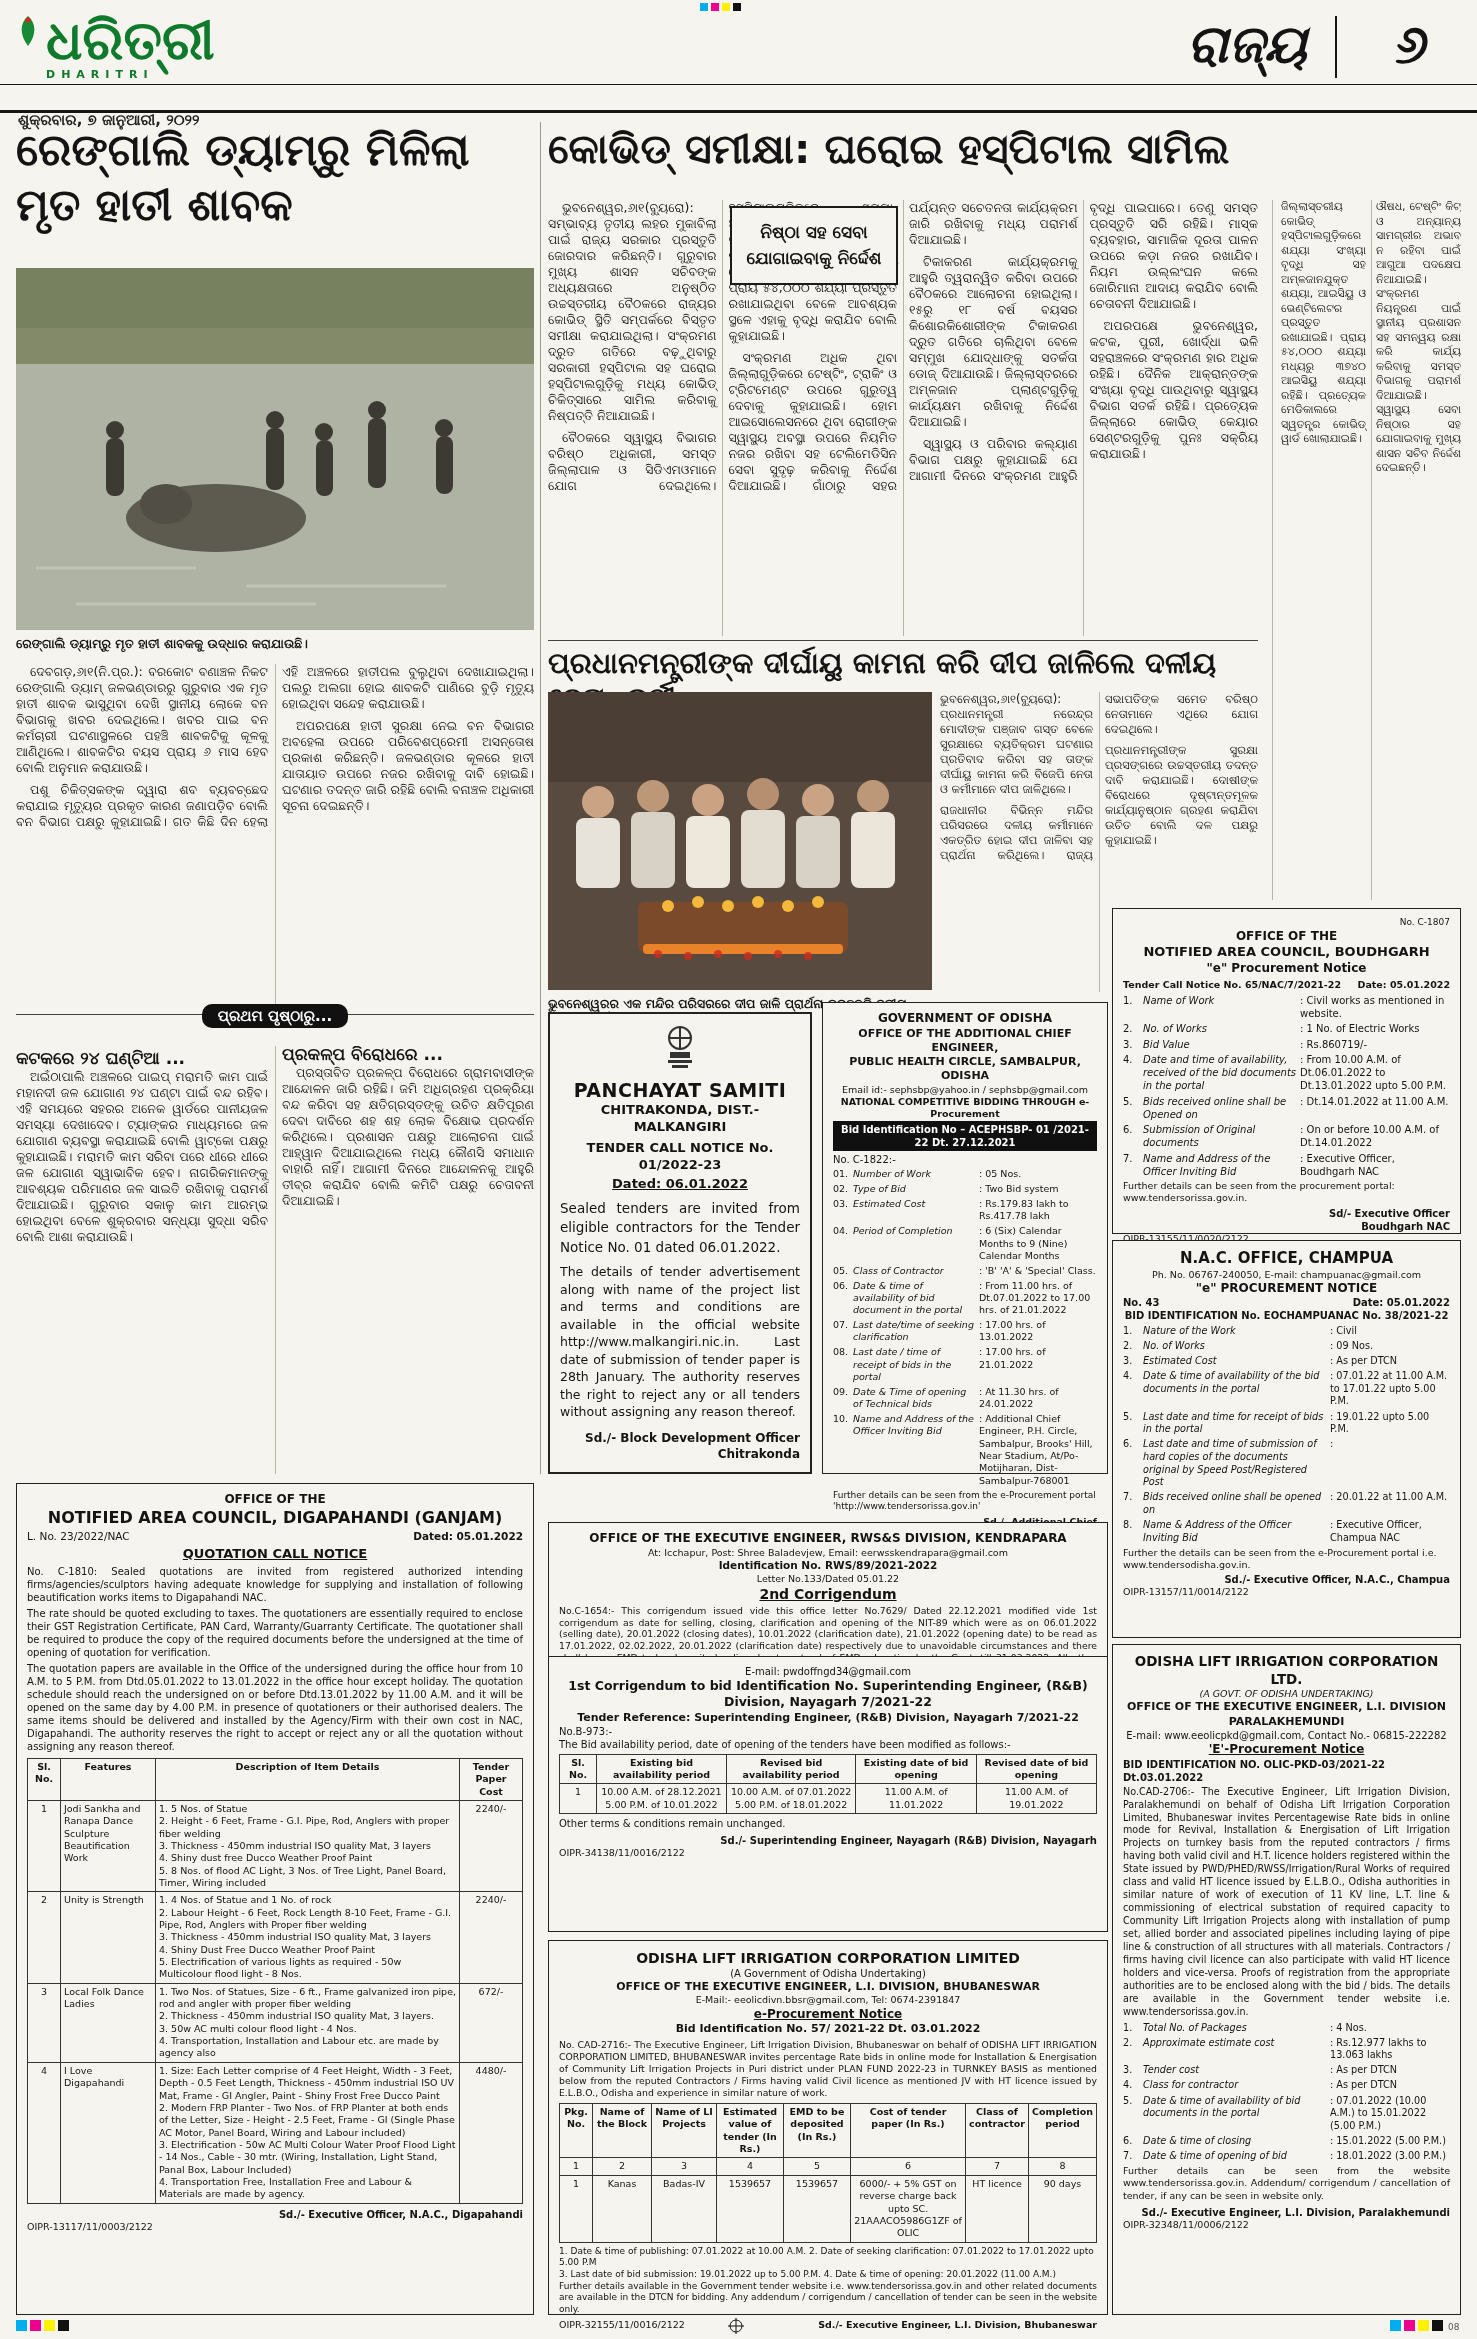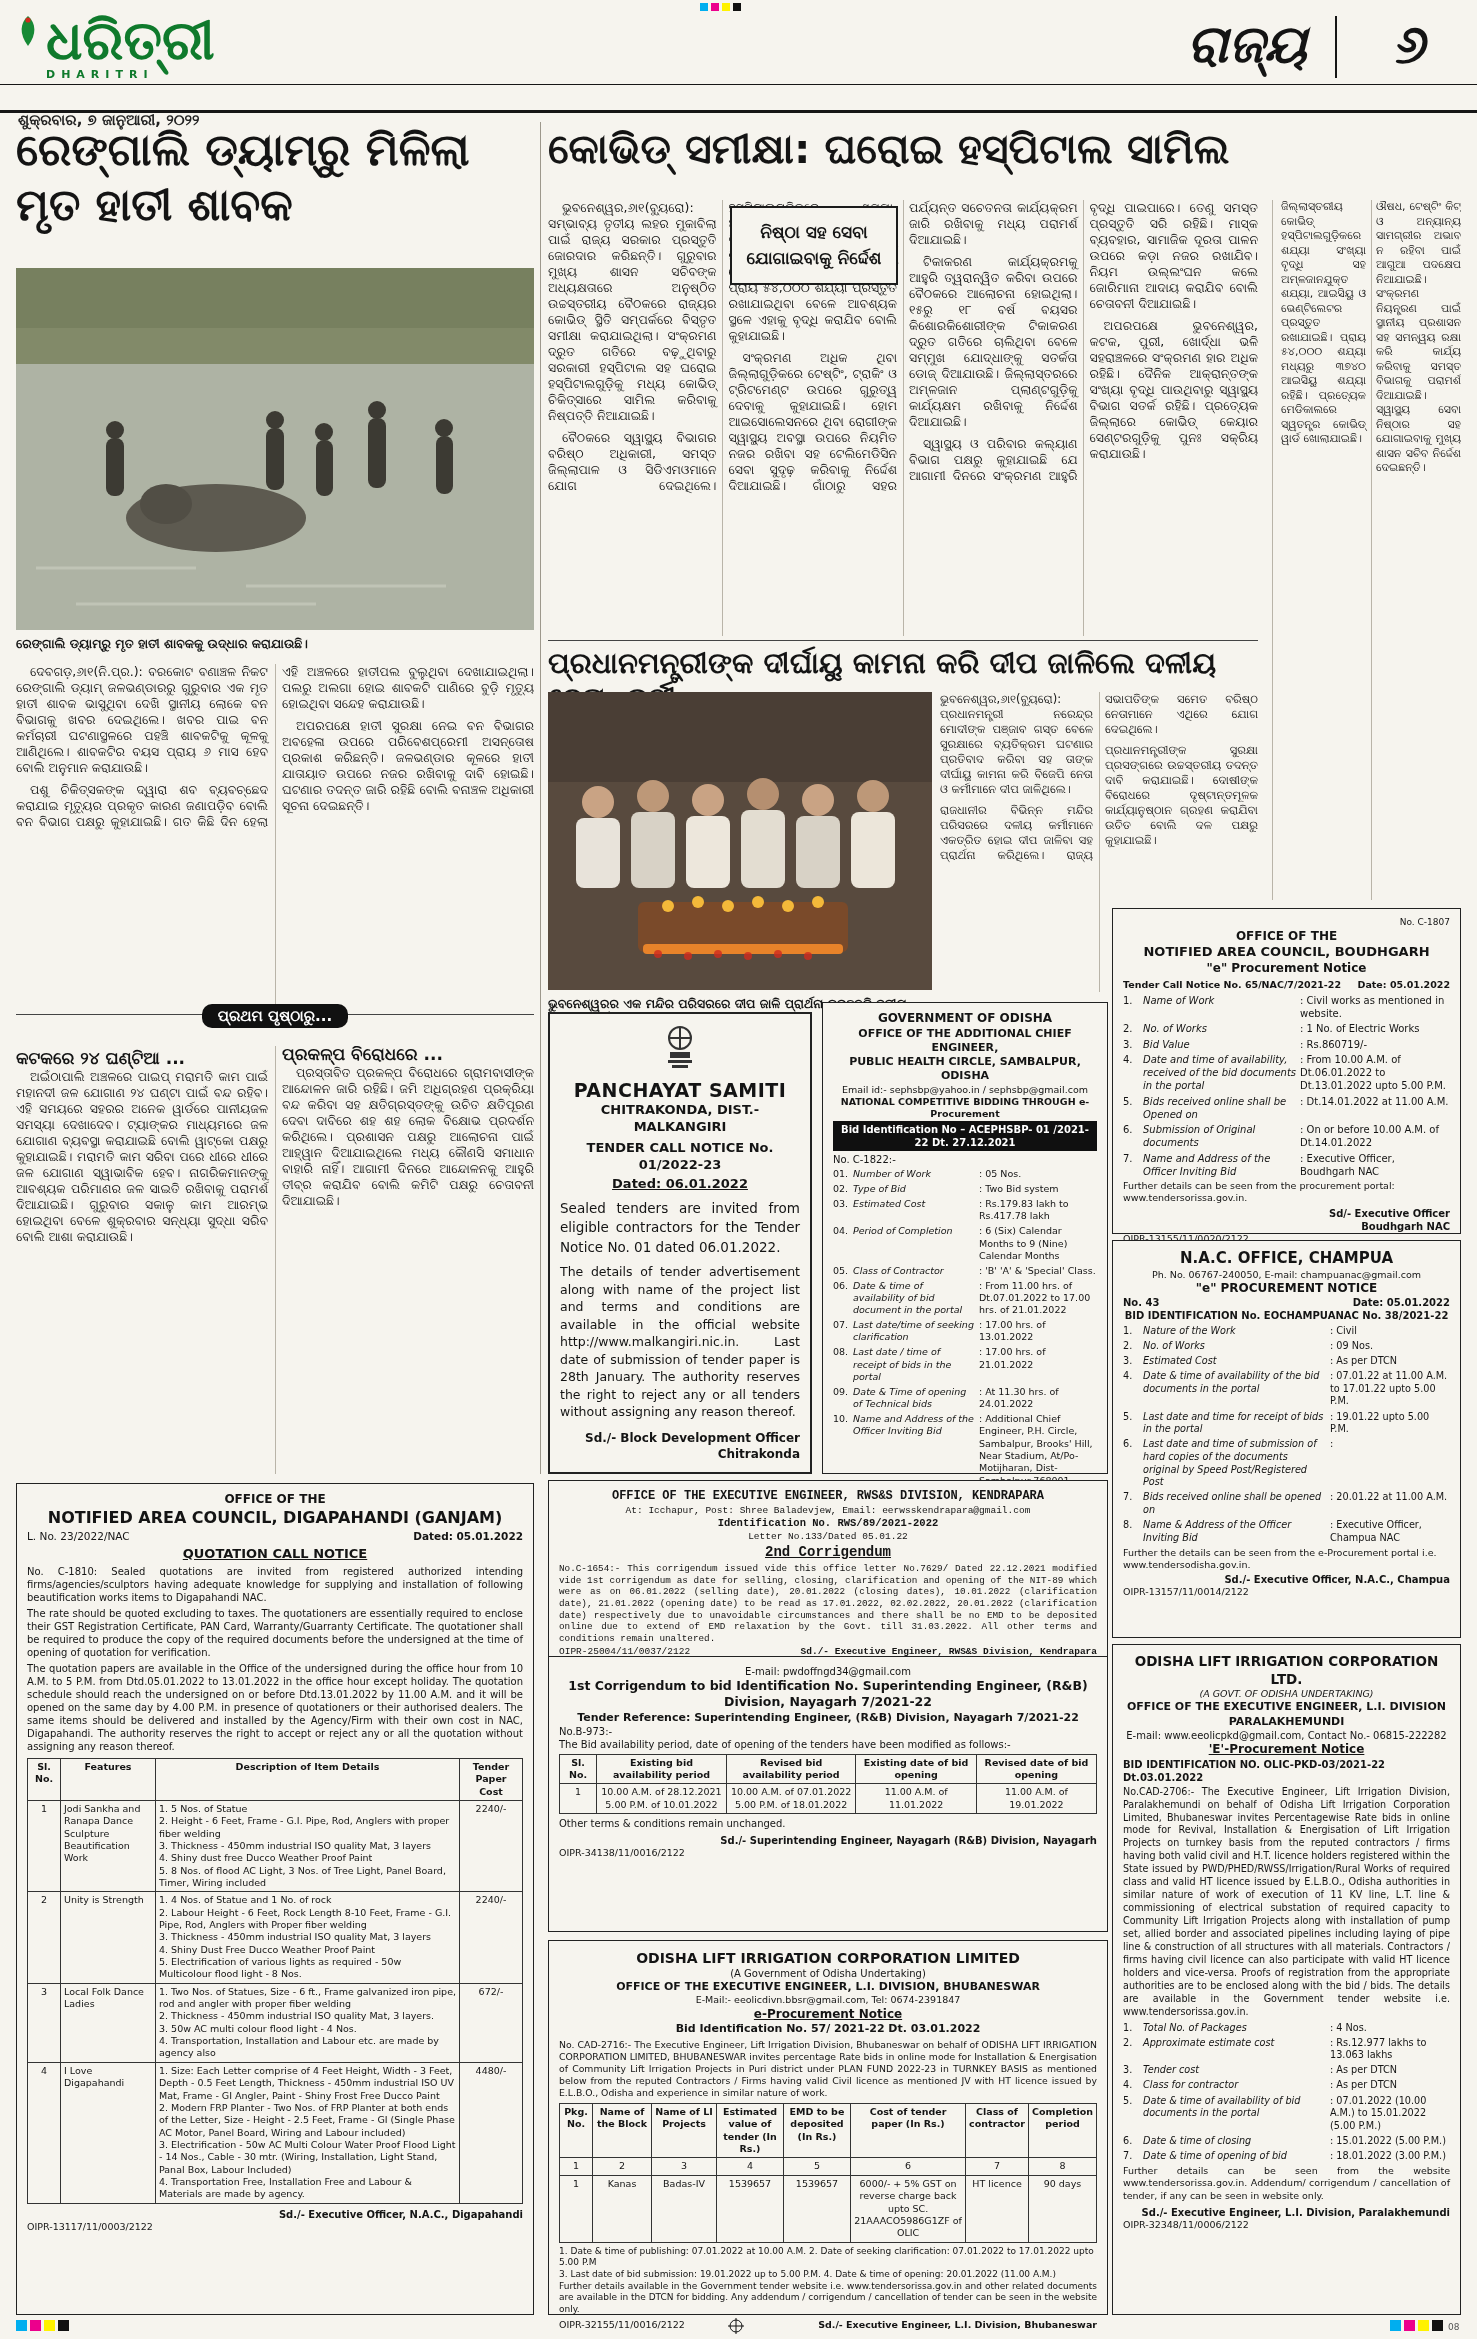--- a/index.html
+++ b/index.html
@@ -339,21 +339,21 @@
     <div style="font-size:9px;margin-top:2px;">Further details can be seen from the e-Procurement portal 'http://www.tendersorissa.gov.in'</div>
     <div class="split" style="margin-top:3px;align-items:flex-end;">
       <span class="oipr">OIPR-13018/11/0002/2122</span>
       <span class="right bold" style="font-size:9.5px;">
         <div>Sd./- Additional Chief Engineer,</div>
         <div>P.H. Circle, Sambalpur</div>
       </span>
     </div>
   </div>
 
-  <div class="abs notice" style="left:548px;top:1480px;width:560px;height:192px;font-family:Liberation Mono, monospace;">
+  <div class="abs notice" style="left:548px;top:1522px;width:560px;height:192px;">
     <div class="center bold" style="font-size:12px;">OFFICE OF THE EXECUTIVE ENGINEER, RWS&amp;S DIVISION, KENDRAPARA</div>
     <div class="center" style="font-size:9.5px;">At: Icchapur, Post: Shree Baladevjew, Email: eerwsskendrapara@gmail.com</div>
     <div class="center bold" style="font-size:10.5px;">Identification No. RWS/89/2021-2022</div>
     <div class="center" style="font-size:9.5px;">Letter No.133/Dated 05.01.22</div>
     <div class="center bold" style="font-size:14px;text-decoration:underline;">2nd Corrigendum</div>
     <div class="just" style="font-size:9.3px;line-height:1.25;margin-top:2px;">No.C-1654:- This corrigendum issued vide this office letter No.7629/ Dated 22.12.2021 modified vide 1st corrigendum as date for selling, closing, clarification and opening of the NIT-89 which were as on 06.01.2022 (selling date), 20.01.2022 (closing dates), 10.01.2022 (clarification date), 21.01.2022 (opening date) to be read as 17.01.2022, 02.02.2022, 20.01.2022 (clarification date) respectively due to unavoidable circumstances and there shall be no EMD to be deposited online due to extend of EMD relaxation by the Govt. till 31.03.2022. All other terms and conditions remain unaltered.</div>
     <div class="split" style="margin-top:2px;">
       <span class="oipr">OIPR-25004/11/0037/2122</span>
       <span class="bold" style="font-size:9.5px;">Sd./- Executive Engineer, RWS&amp;S Division, Kendrapara</span>
     </div>

